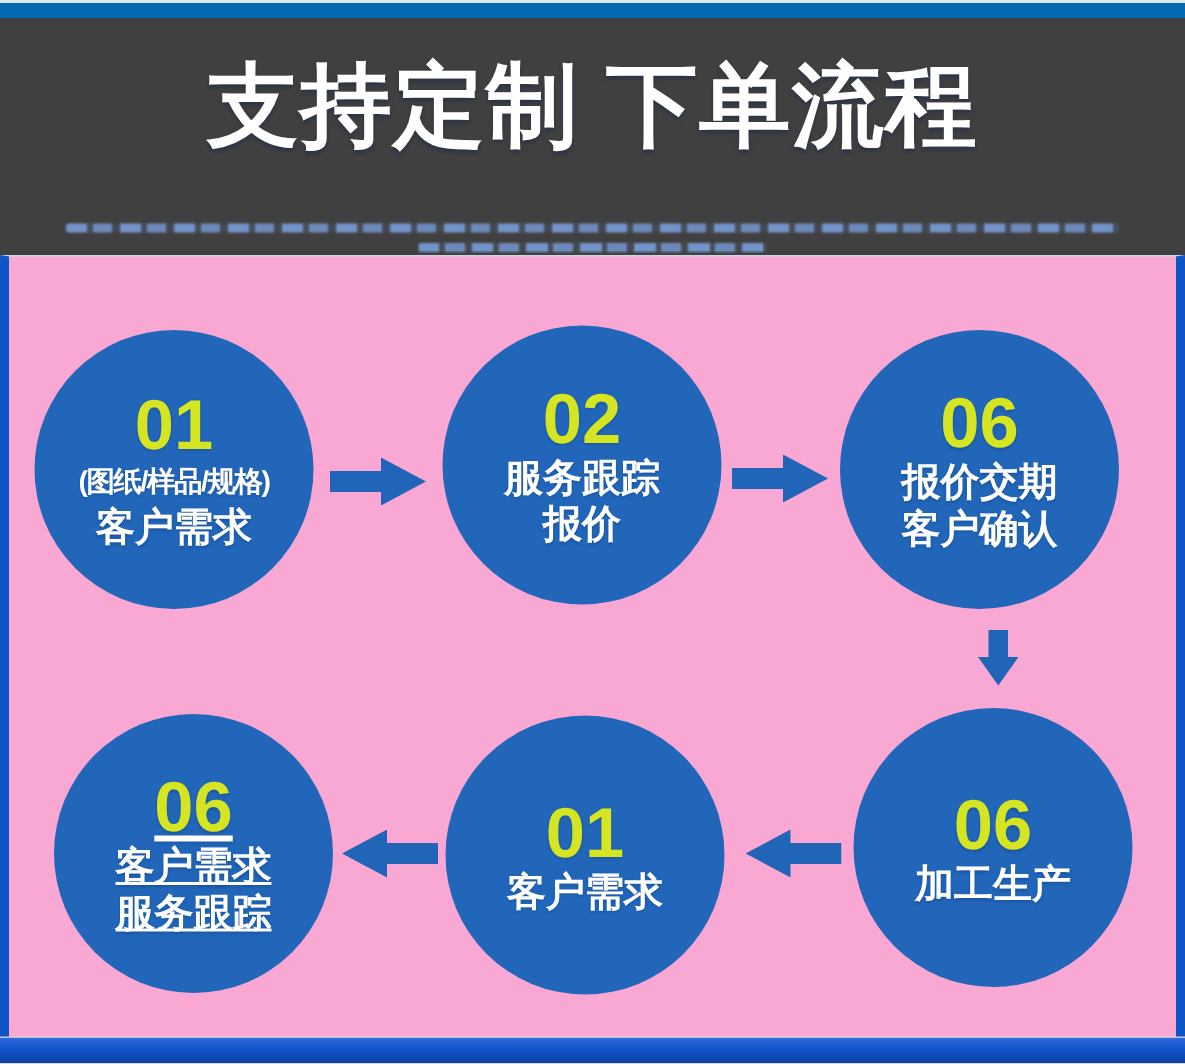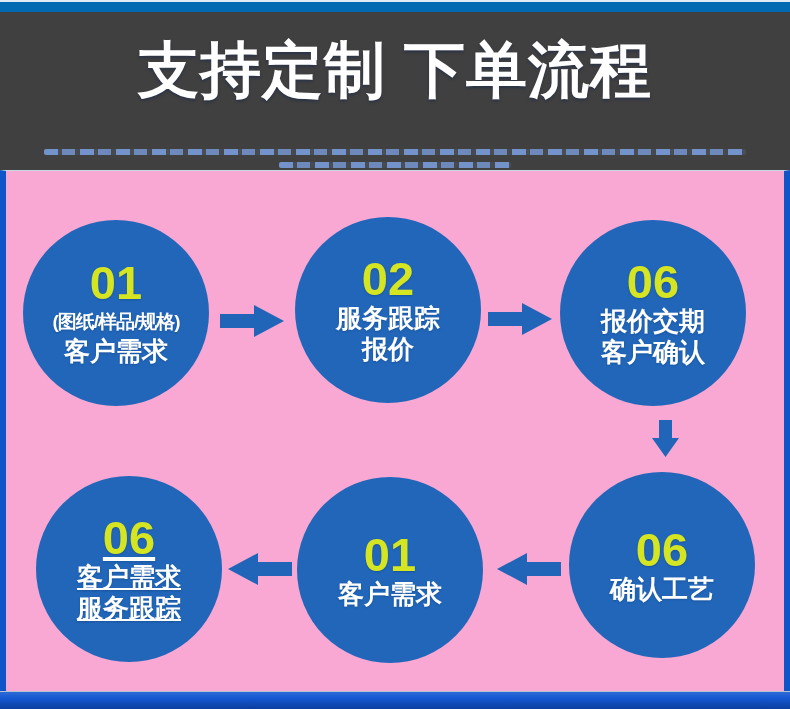--- a/index.html
+++ b/index.html
@@ -149,21 +149,21 @@
     </div>
 
     <div class="arrow a34">
       <svg width="27" height="37" viewBox="0 0 27 37">
           <polygon fill="currentColor" points="7,0 20,0 20,18 27,18 13.5,37 0,18 7,18"></polygon>
         </svg>
     </div>
 
     <div class="circle c4">
       <div class="num">06</div>
-      <div class="line">确认工艺</div>
+      <div class="line">加工生产</div>
 
     </div>
 
     <div class="arrow a45">
       <svg width="64" height="32" viewBox="0 0 64 32">
           <polygon fill="currentColor" points="64,9 30,9 30,0 0,16 30,32 30,23 64,23"></polygon>
         </svg>
     </div>
 
     <div class="circle c5">

